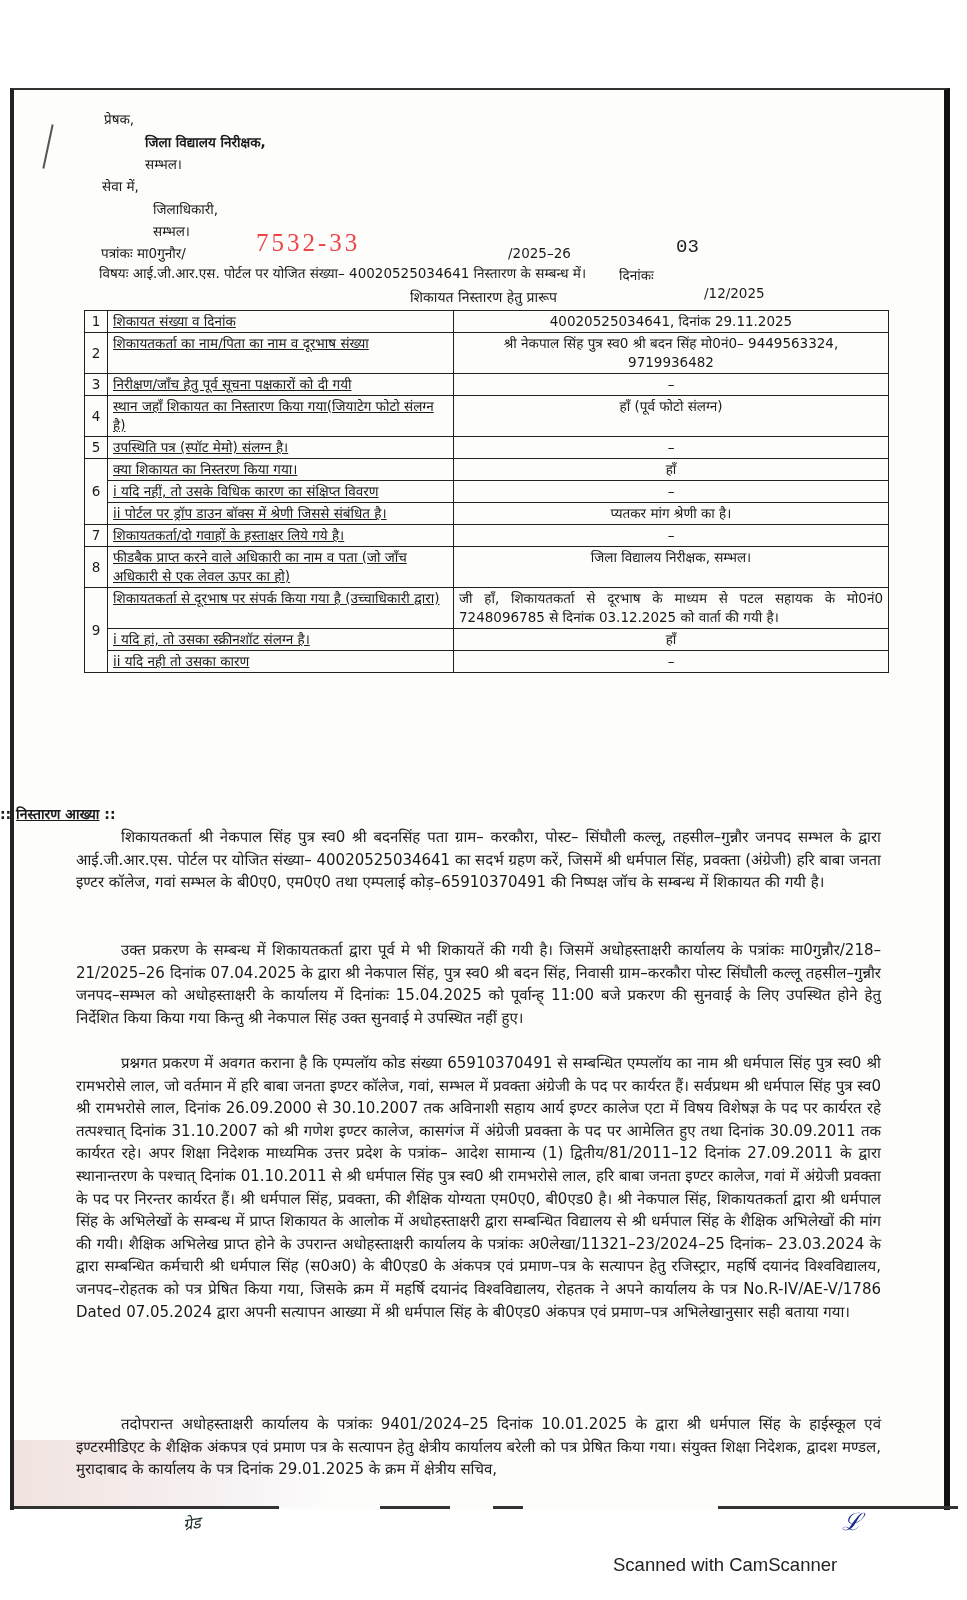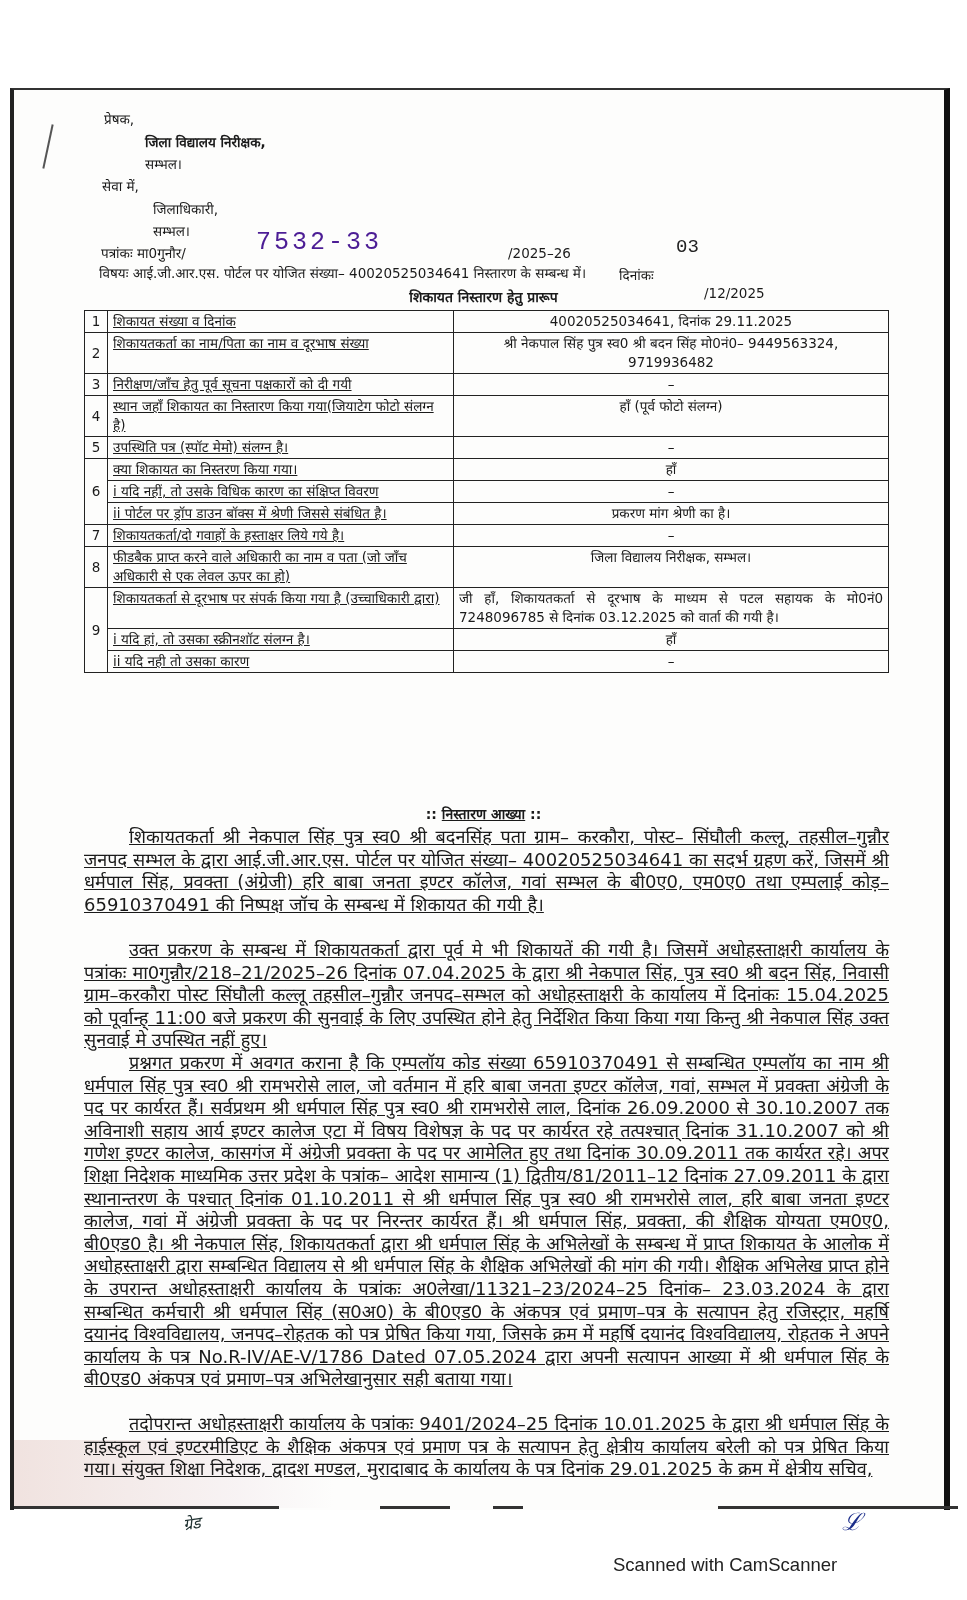--- a/index.html
+++ b/index.html
@@ -6,34 +6,34 @@
   body { width:967px; height:1600px; position:relative; overflow:hidden;
          font-family:"DejaVu Sans", "Liberation Sans", sans-serif; color:#1a1a1a; }
   .page { position:absolute; left:10px; top:88px; width:930px; height:1420px;
           background:#fdfdfc; border-left:4px solid #222; border-top:2px solid #333;
           border-right:6px solid #111; }
   .page-bottom-shade { position:absolute; left:14px; top:1440px; width:320px; height:68px;
           background:linear-gradient(90deg, rgba(230,205,200,0.55), rgba(235,220,225,0.3) 70%, rgba(255,255,255,0)); }
   .bottom-rule { position:absolute; top:1506px; height:3px; background:#333; }
   .margin-mark { position:absolute; left:47px; top:124px; width:2px; height:45px; background:#555; transform:rotate(12deg); }
   .txt { position:absolute; font-size:13.5px; line-height:18px; white-space:nowrap; }
-  .hand { font-family:Liberation Mono, monospace; font-size:25px; letter-spacing:3px; color:#4c1d95; }
+  .hand { font-family:Liberation Serif, serif; font-size:25px; letter-spacing:3px; color:#ef4444; }
   .hand-date { font-family:"DejaVu Sans Mono", monospace; font-size:19px; color:#222; }
-  .title { position:absolute; left:0; width:967px; text-align:center; font-weight:bold; font-size:14px; }
+  .title { position:absolute; left:0; width:967px; text-align:center; font-weight:normal; font-size:14px; }
   table.form { position:absolute; left:84px; top:310px; width:805px; border-collapse:collapse;
                font-size:13.5px; line-height:19px; }
   table.form td { border:1.6px solid #222; padding:1px 5px; vertical-align:top; }
   table.form td.num { width:18px; text-align:center; vertical-align:middle; padding:1px 2px; }
   table.form td.q { width:335px;text-decoration:underline; }
   table.form td.a { text-align:center; }
   table.form td.a.just { text-align:justify; }
-  .para { position:absolute; left:84px; width:805px; font-size:18px; line-height:22.6px;
-          text-align:justify; text-align-last:left;text-decoration:underline; }
+  .para { position:absolute; left:76px; width:805px; font-size:15px; line-height:22.6px;
+          text-align:justify; text-align-last:left; }
   .para .ind { display:inline-block; width:45px; }
-  .heading2 { position:absolute; left:0; width:967px; text-align:center; font-size:14px; font-weight:bold; }
+  .heading2 { position:absolute; left:0; width:967px; font-size:14px; font-weight:bold; }
   .heading2 u { text-decoration:underline; }
   .sig-left { position:absolute; left:183px; top:1512px; font-family:"DejaVu Serif", serif; font-style:italic; font-size:16px; color:#233; transform:rotate(-8deg); }
   .sig-right { position:absolute; left:842px; top:1504px; font-family:"DejaVu Serif", serif; font-style:italic; font-size:24px; color:#1b2d8a; }
   .cam { position:absolute; left:613px; top:1554px; font-family:"Liberation Sans", sans-serif; font-size:18.5px; color:#222; }
 </style>
 </head>
 <body>
 
 <div class="page"></div>
 <div class="page-bottom-shade"></div>
@@ -91,21 +91,21 @@
     <td class="num" rowspan="3">6</td>
     <td class="q">क्या शिकायत का निस्तरण किया गया।</td>
     <td class="a">हाँ</td>
   </tr>
   <tr>
     <td class="q">i यदि नहीं, तो उसके विधिक कारण का संक्षिप्त विवरण</td>
     <td class="a">–</td>
   </tr>
   <tr>
     <td class="q">ii पोर्टल पर ड्रॉप डाउन बॉक्स में श्रेणी जिससे संबंधित है।</td>
-    <td class="a">प्रकरण मांग श्रेणी का है।</td>
+    <td class="a">प्यतकर मांग श्रेणी का है।</td>
   </tr>
   <tr>
     <td class="num">7</td>
     <td class="q">शिकायतकर्ता/दो गवाहों के हस्ताक्षर लिये गये है।</td>
     <td class="a">–</td>
   </tr>
   <tr>
     <td class="num">8</td>
     <td class="q">फीडबैक प्राप्त करने वाले अधिकारी का नाम व पता (जो जाँच अधिकारी से एक लेवल ऊपर का हो)</td>
     <td class="a">जिला विद्यालय निरीक्षक, सम्भल।</td>

